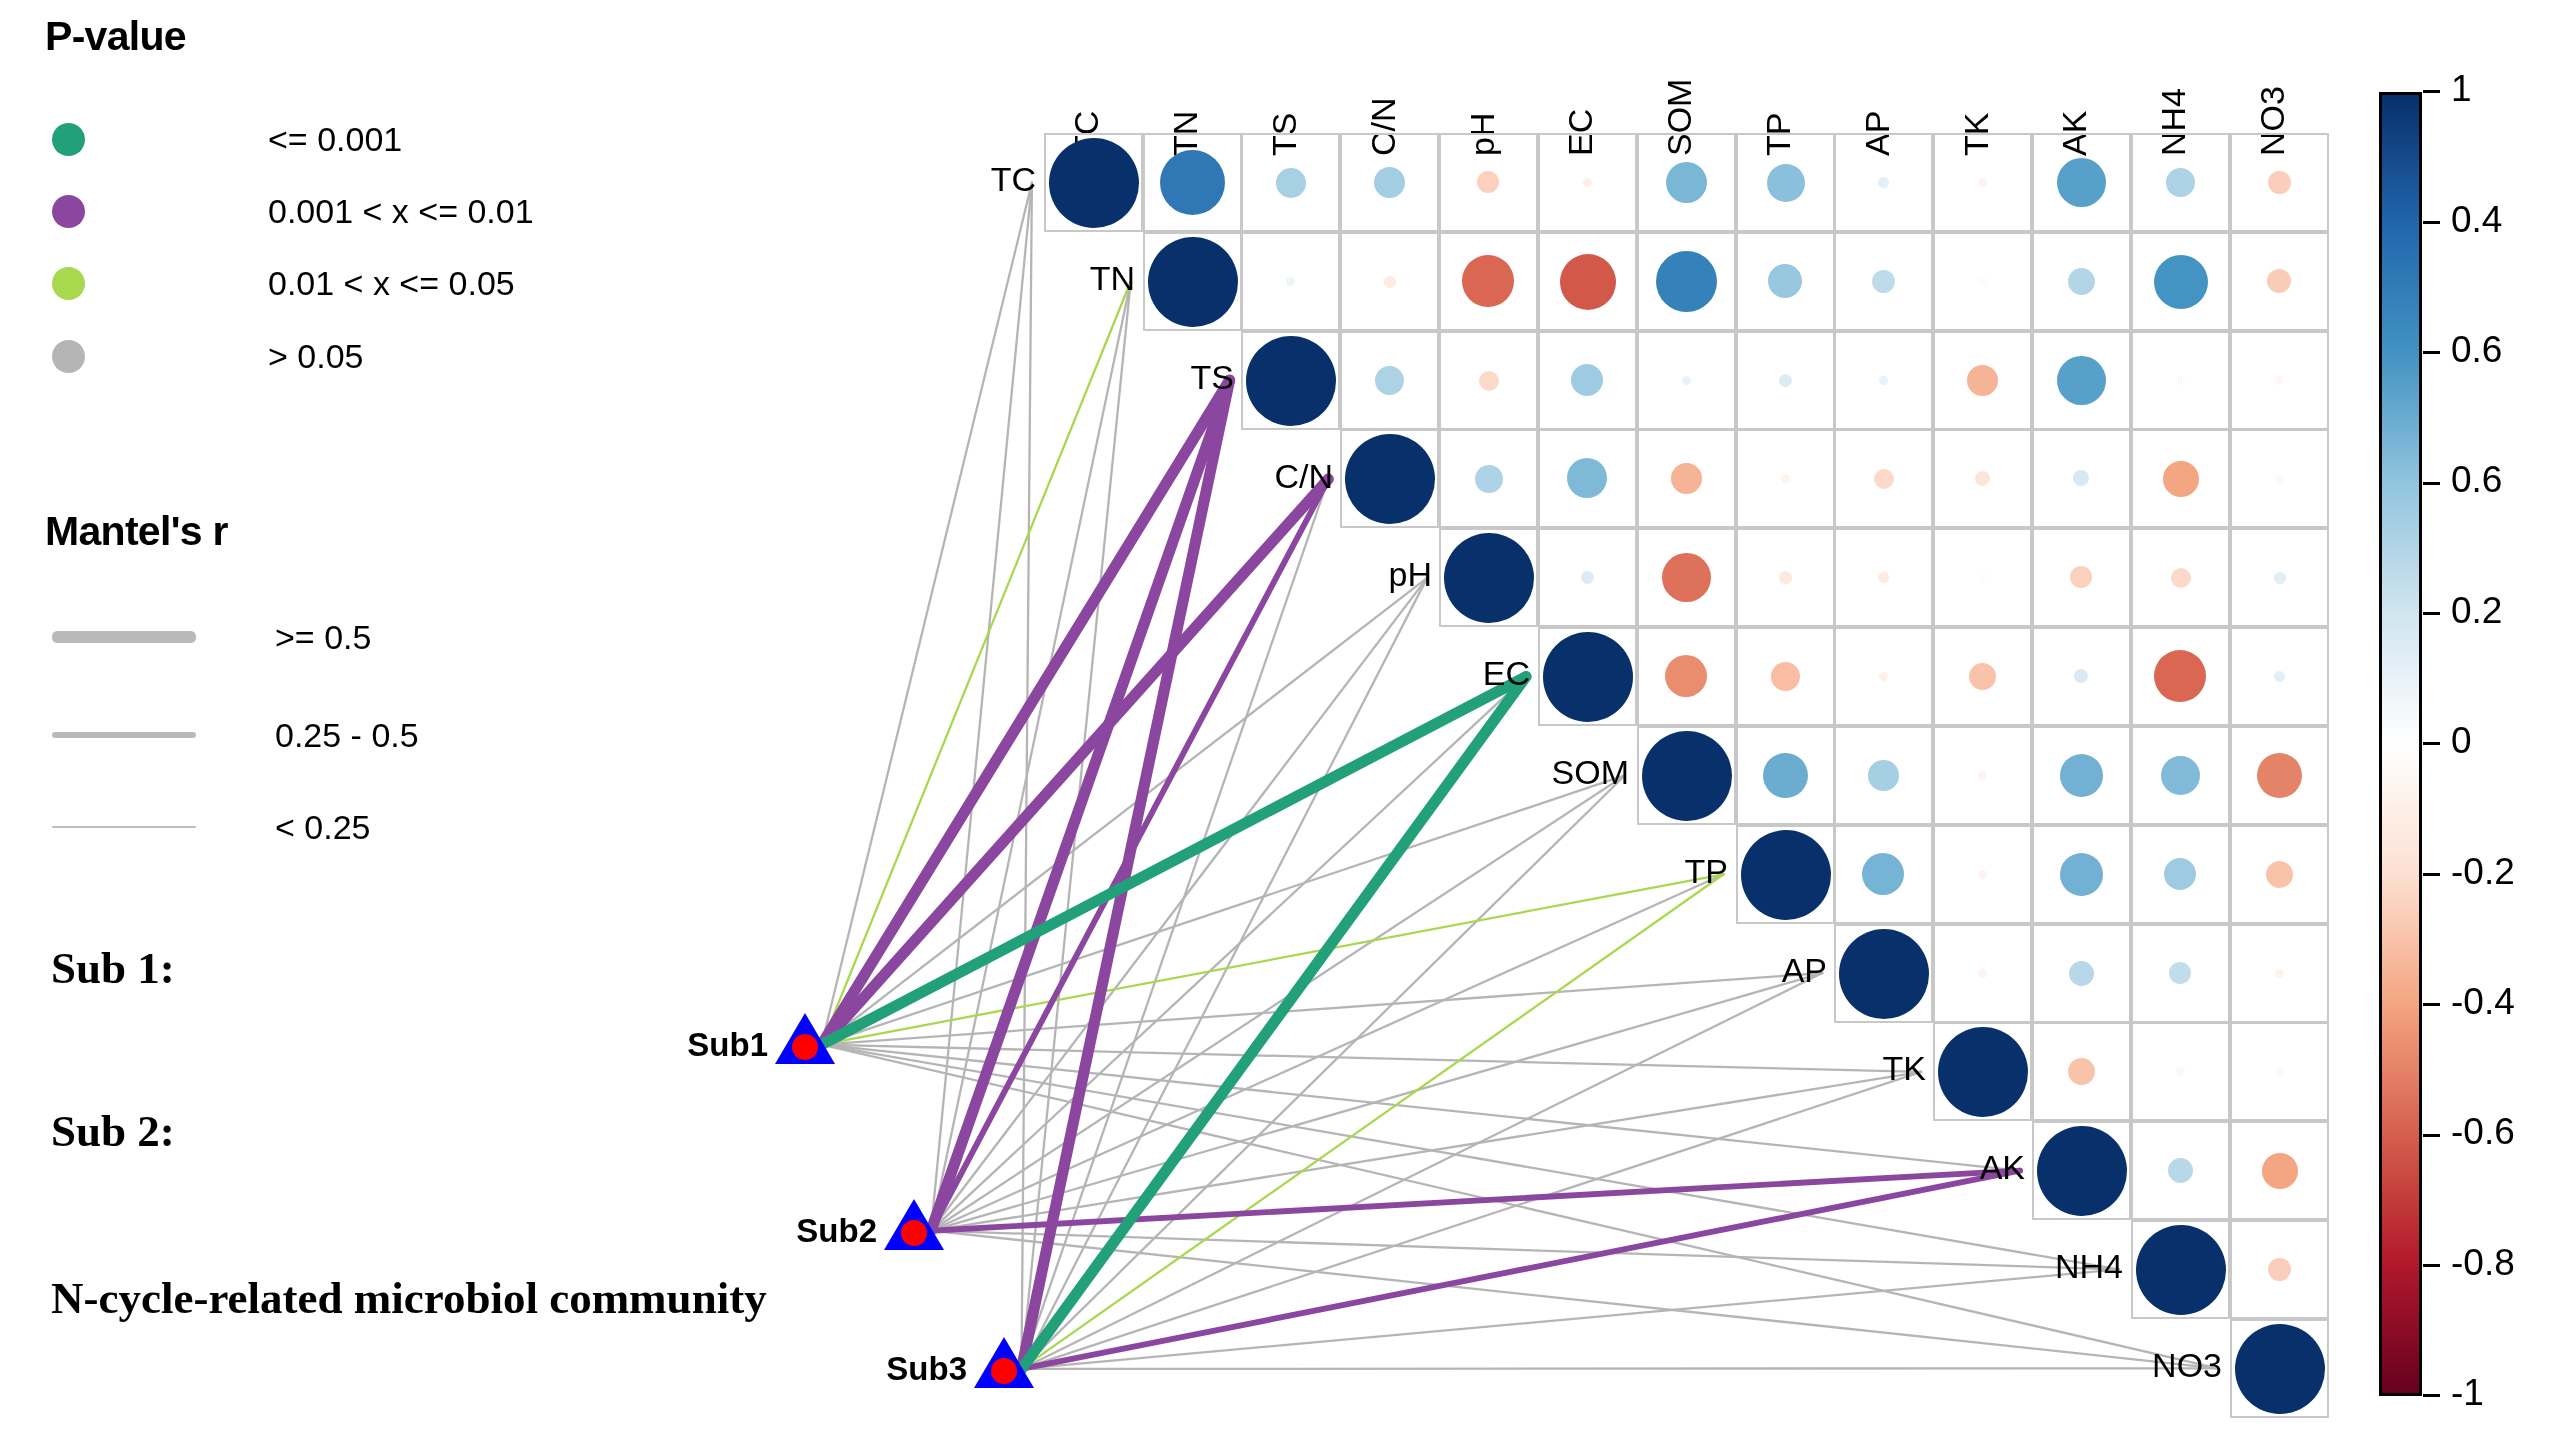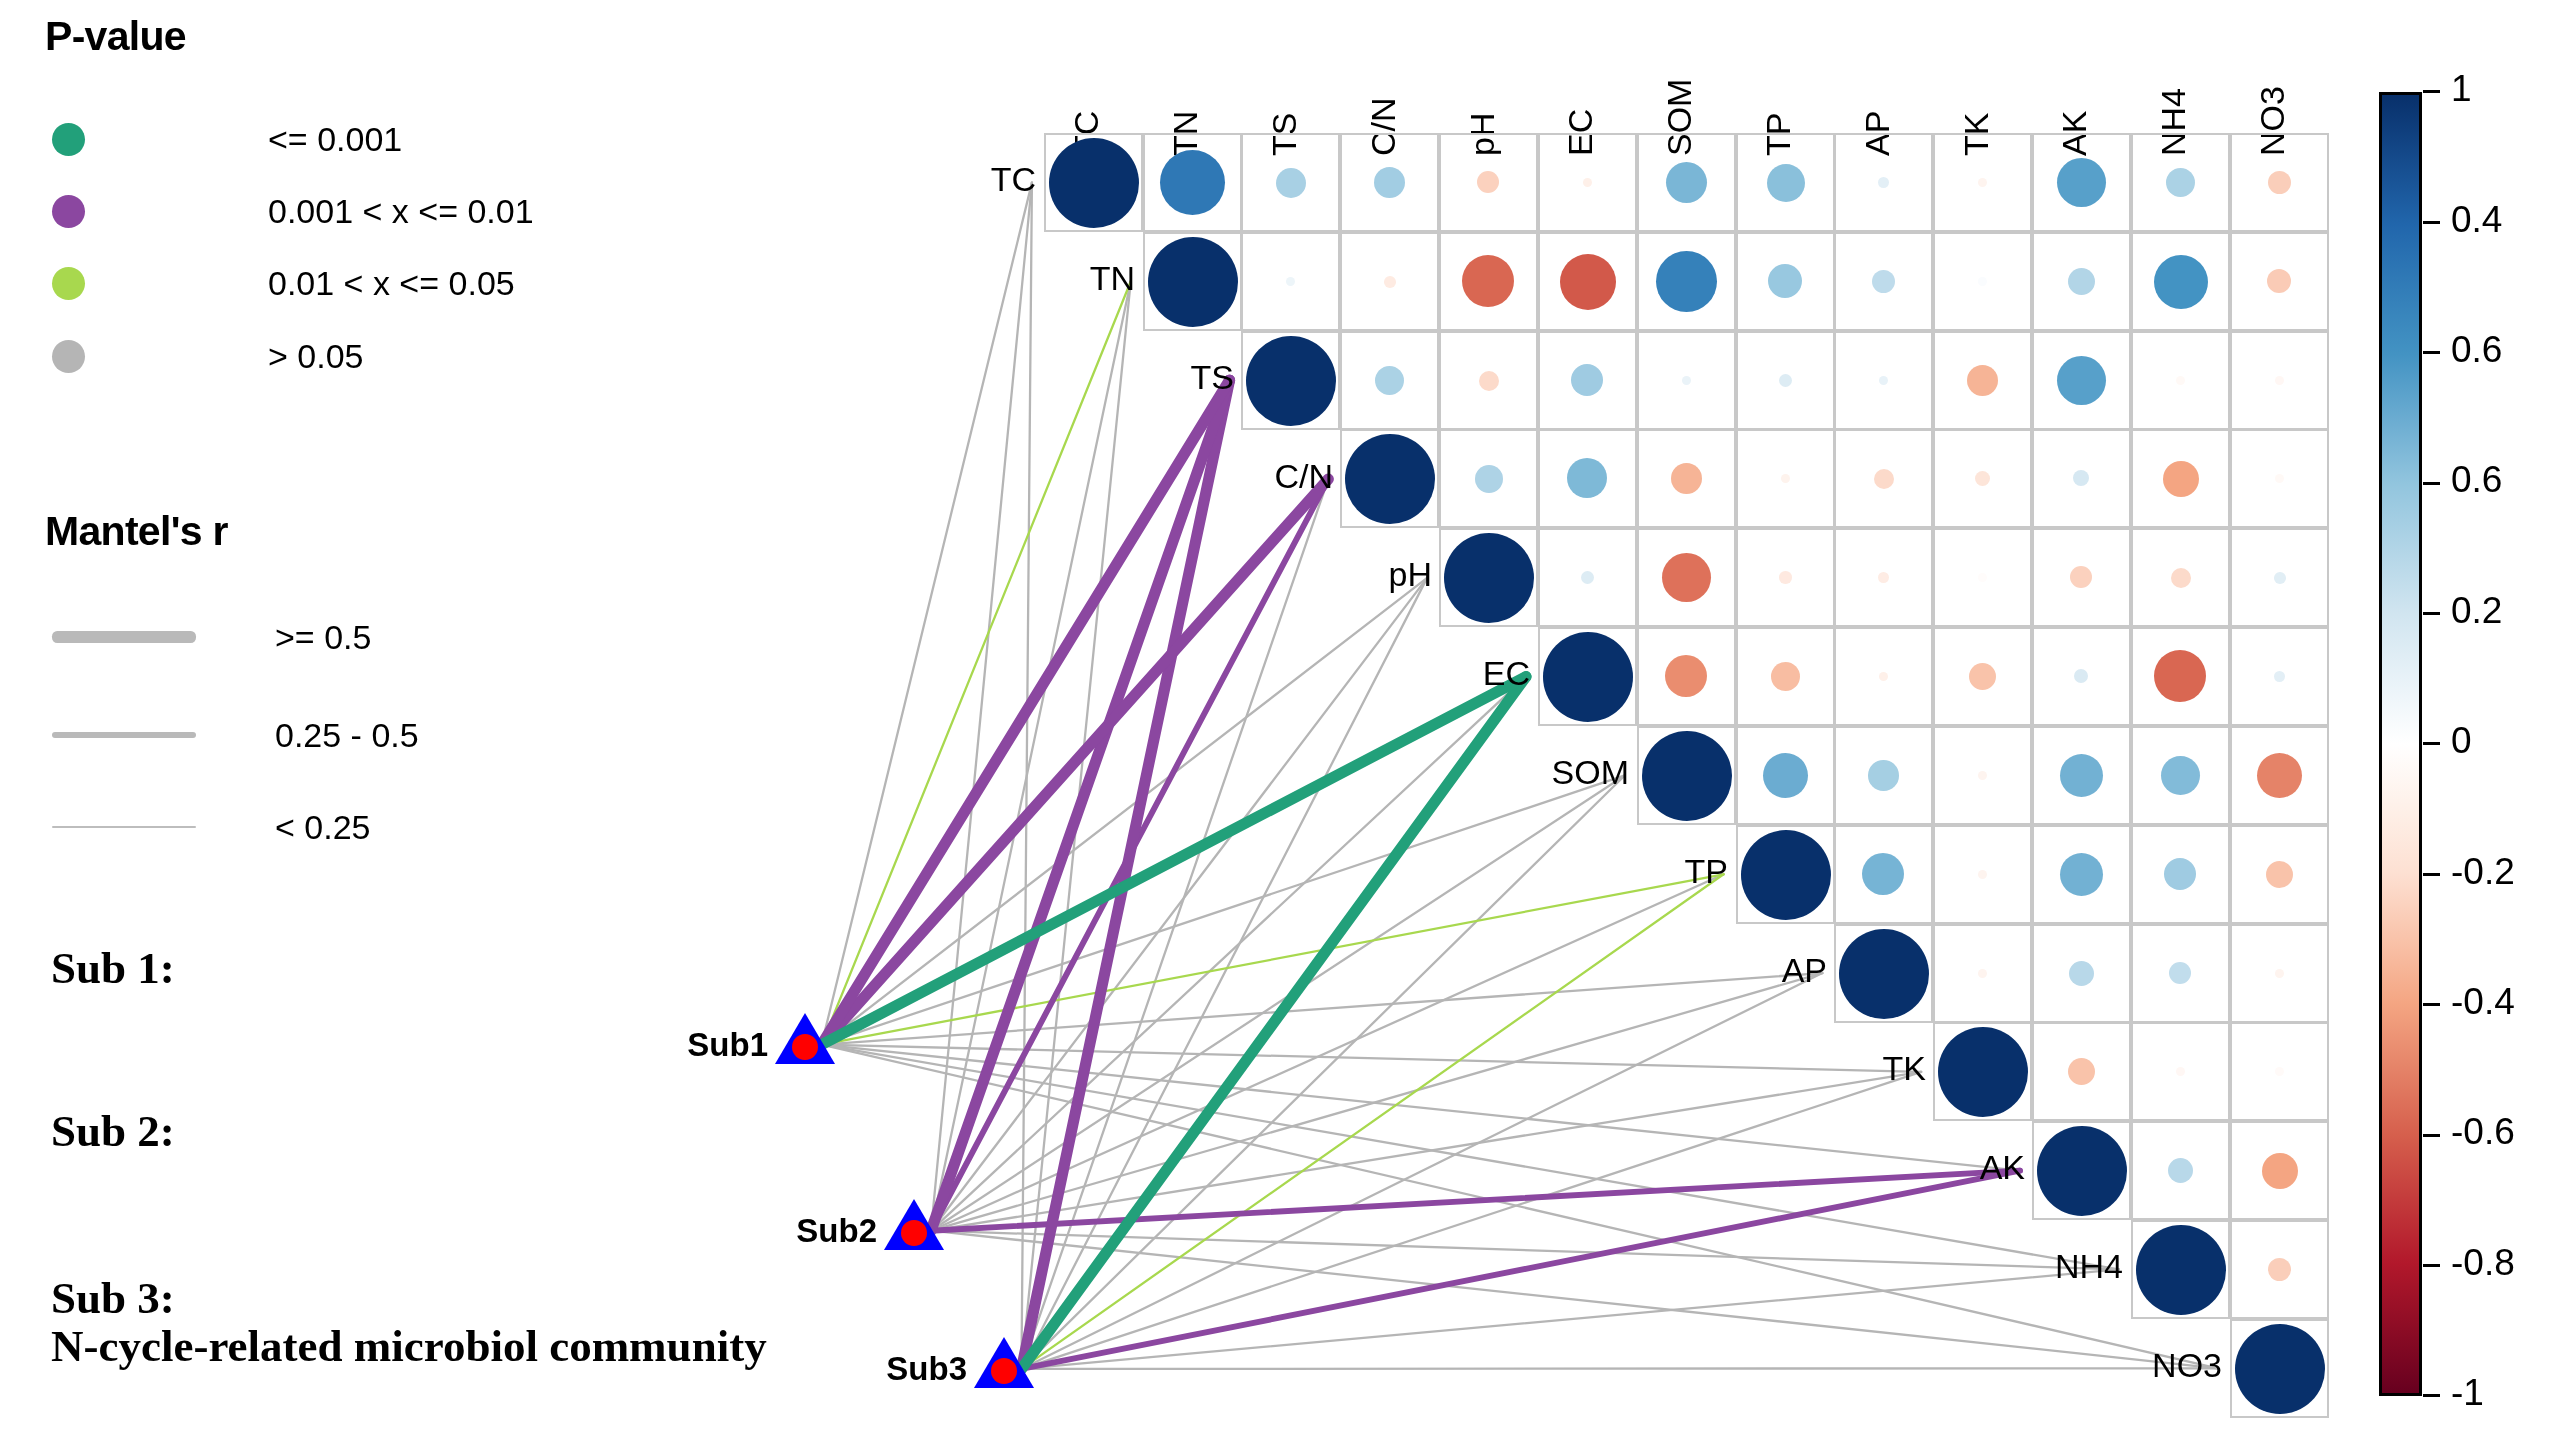--- a/index.html
+++ b/index.html
@@ -93,21 +93,20 @@
     </div>
 
   <div id="sub-blocks">
       <div class="sub-block" style="top: 944px;">
         <div>Sub 1:</div>
       </div>
       <div class="sub-block" style="top: 1107px;">
         <div>Sub 2:</div>
       </div>
       <div class="sub-block" style="top: 1274px;">
-        <div>Sub 3:</div>
         <div>N-cycle-related microbiol community</div>
       </div>
     </div>
 </div>
 
 <div id="network-layer">
   <svg id="edge-svg" width="2550" height="1455" style="position:absolute;left:0;top:0;" viewBox="0 0 3892 2220">
       <line x1="1559" y1="2089" x2="3384.6000000000004" y2="2088" stroke="#B5B5B5" stroke-width="3.5" stroke-linecap="round"></line>
       <line x1="1559" y1="2089" x2="3233.8" y2="1937.2000000000003" stroke="#B5B5B5" stroke-width="3.5" stroke-linecap="round"></line>
       <line x1="1559" y1="2089" x2="2932.2" y2="1635.6000000000001" stroke="#B5B5B5" stroke-width="3.5" stroke-linecap="round"></line>

